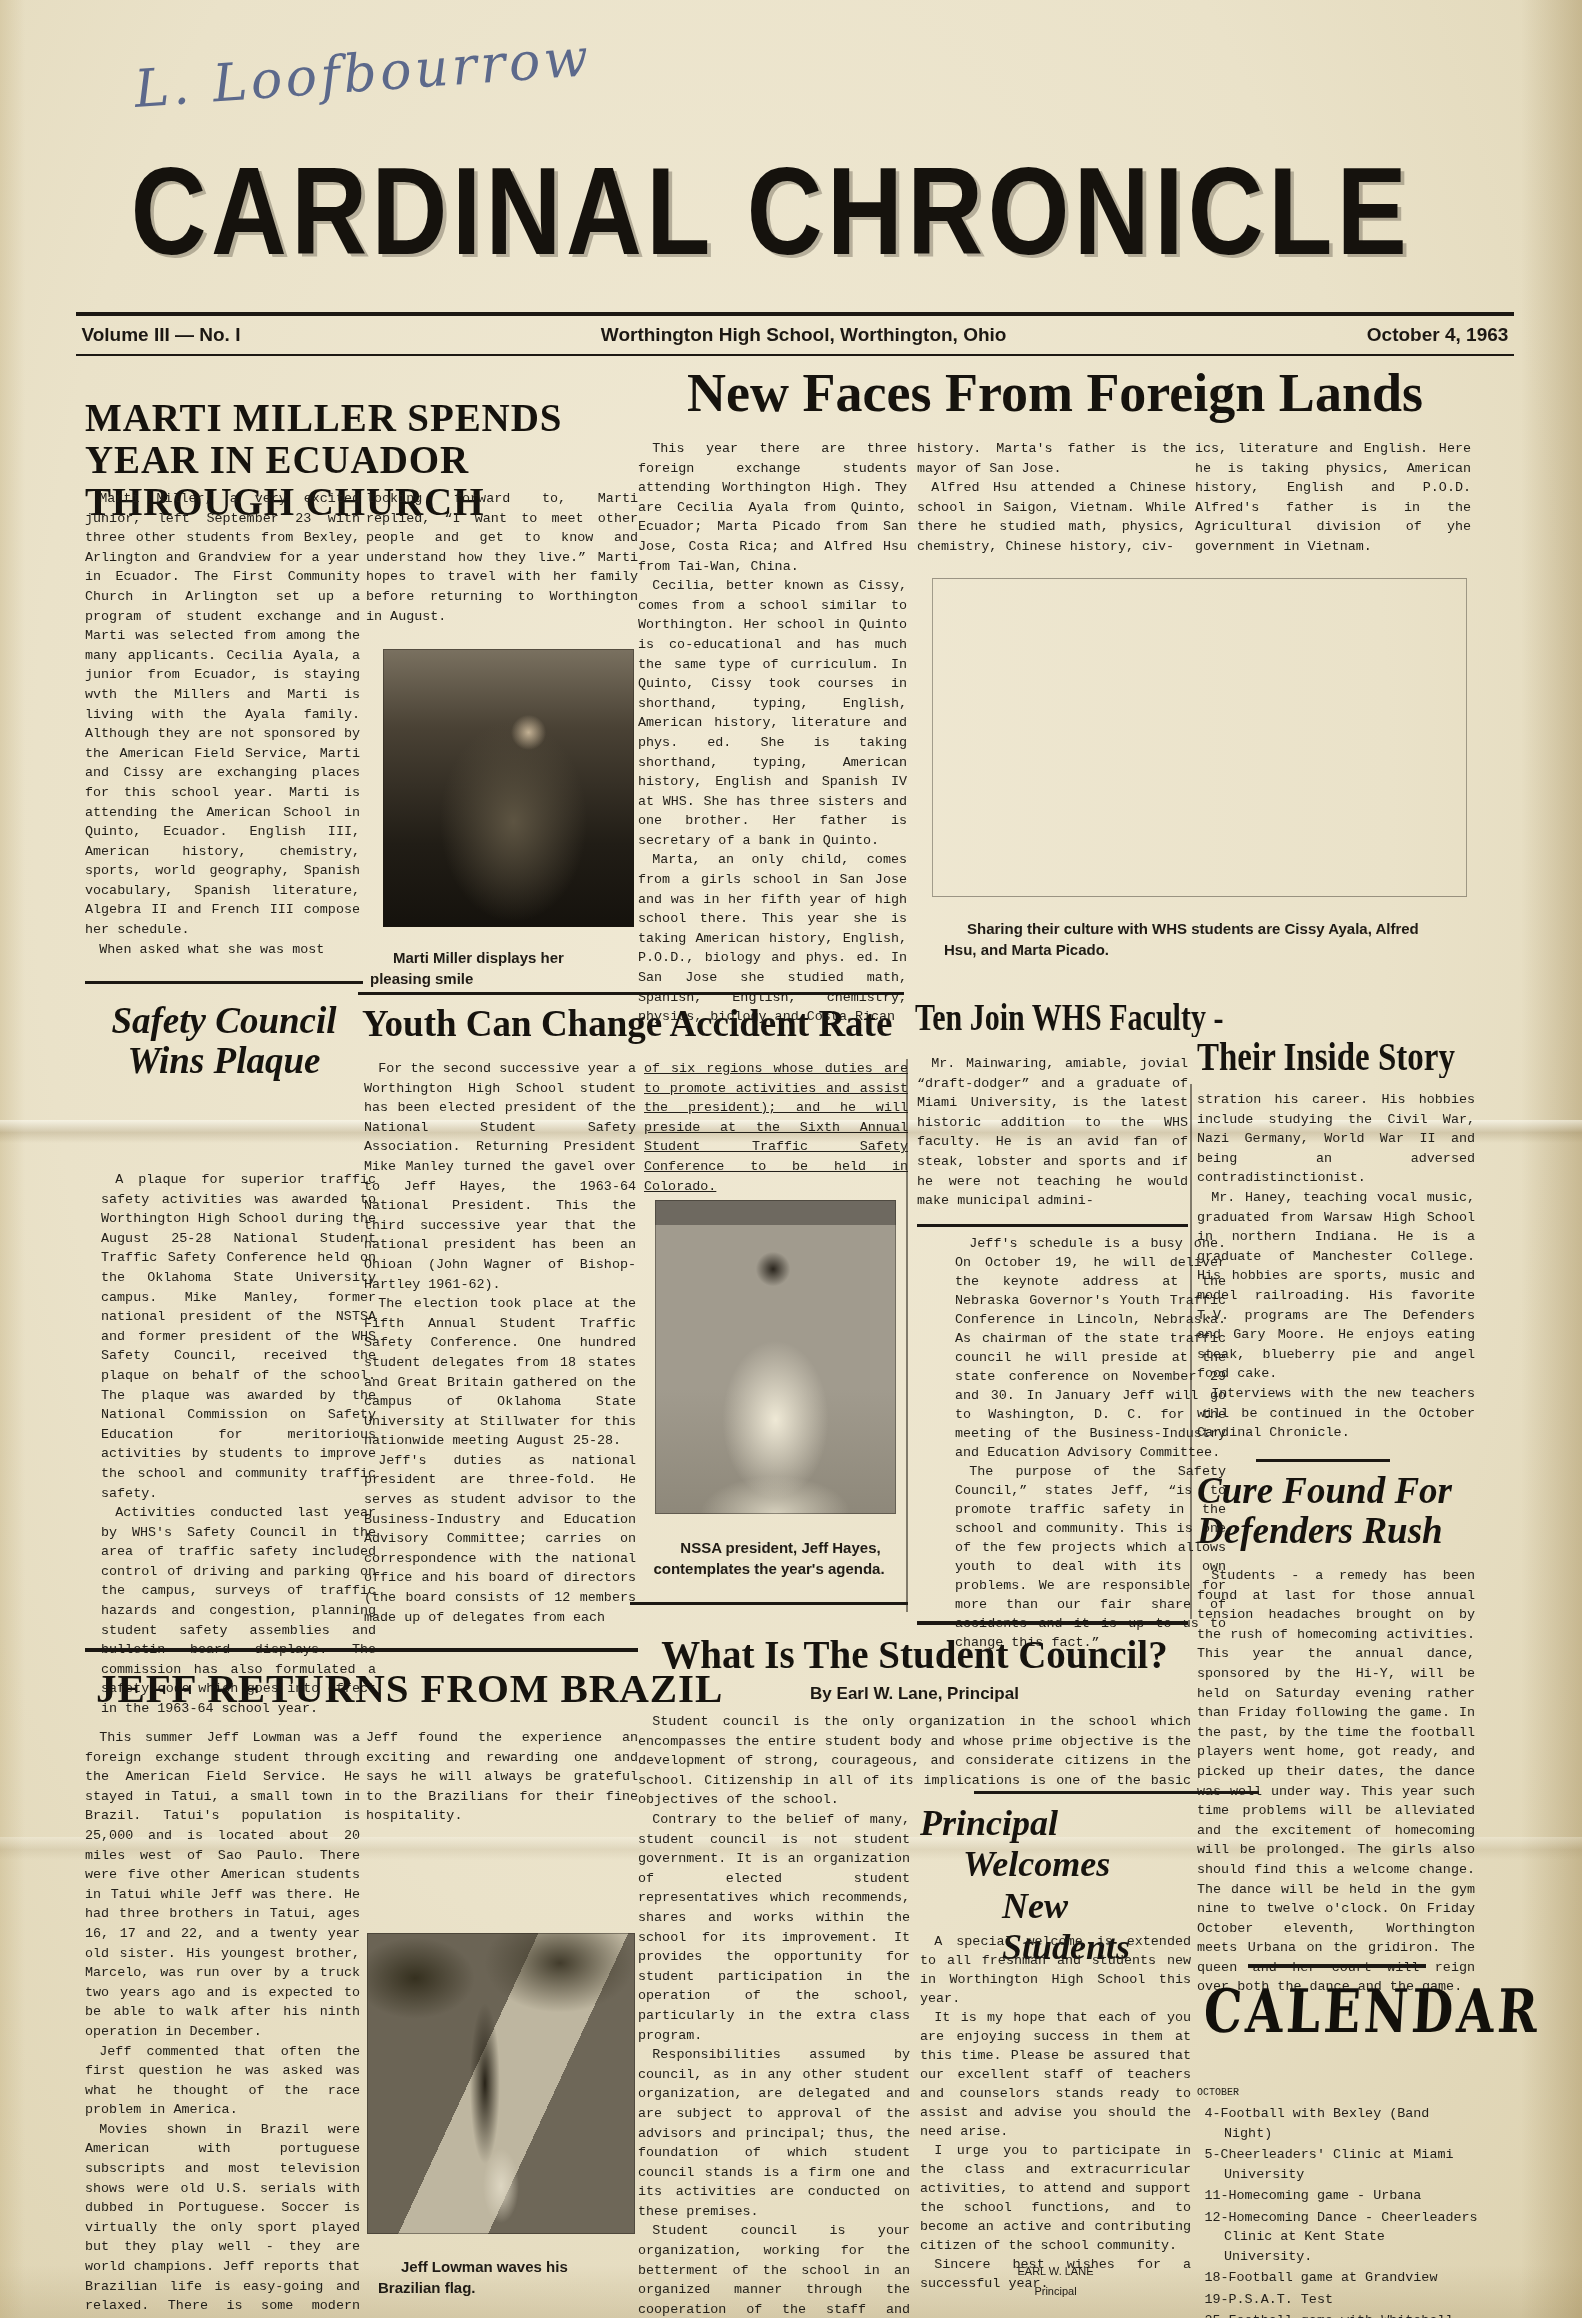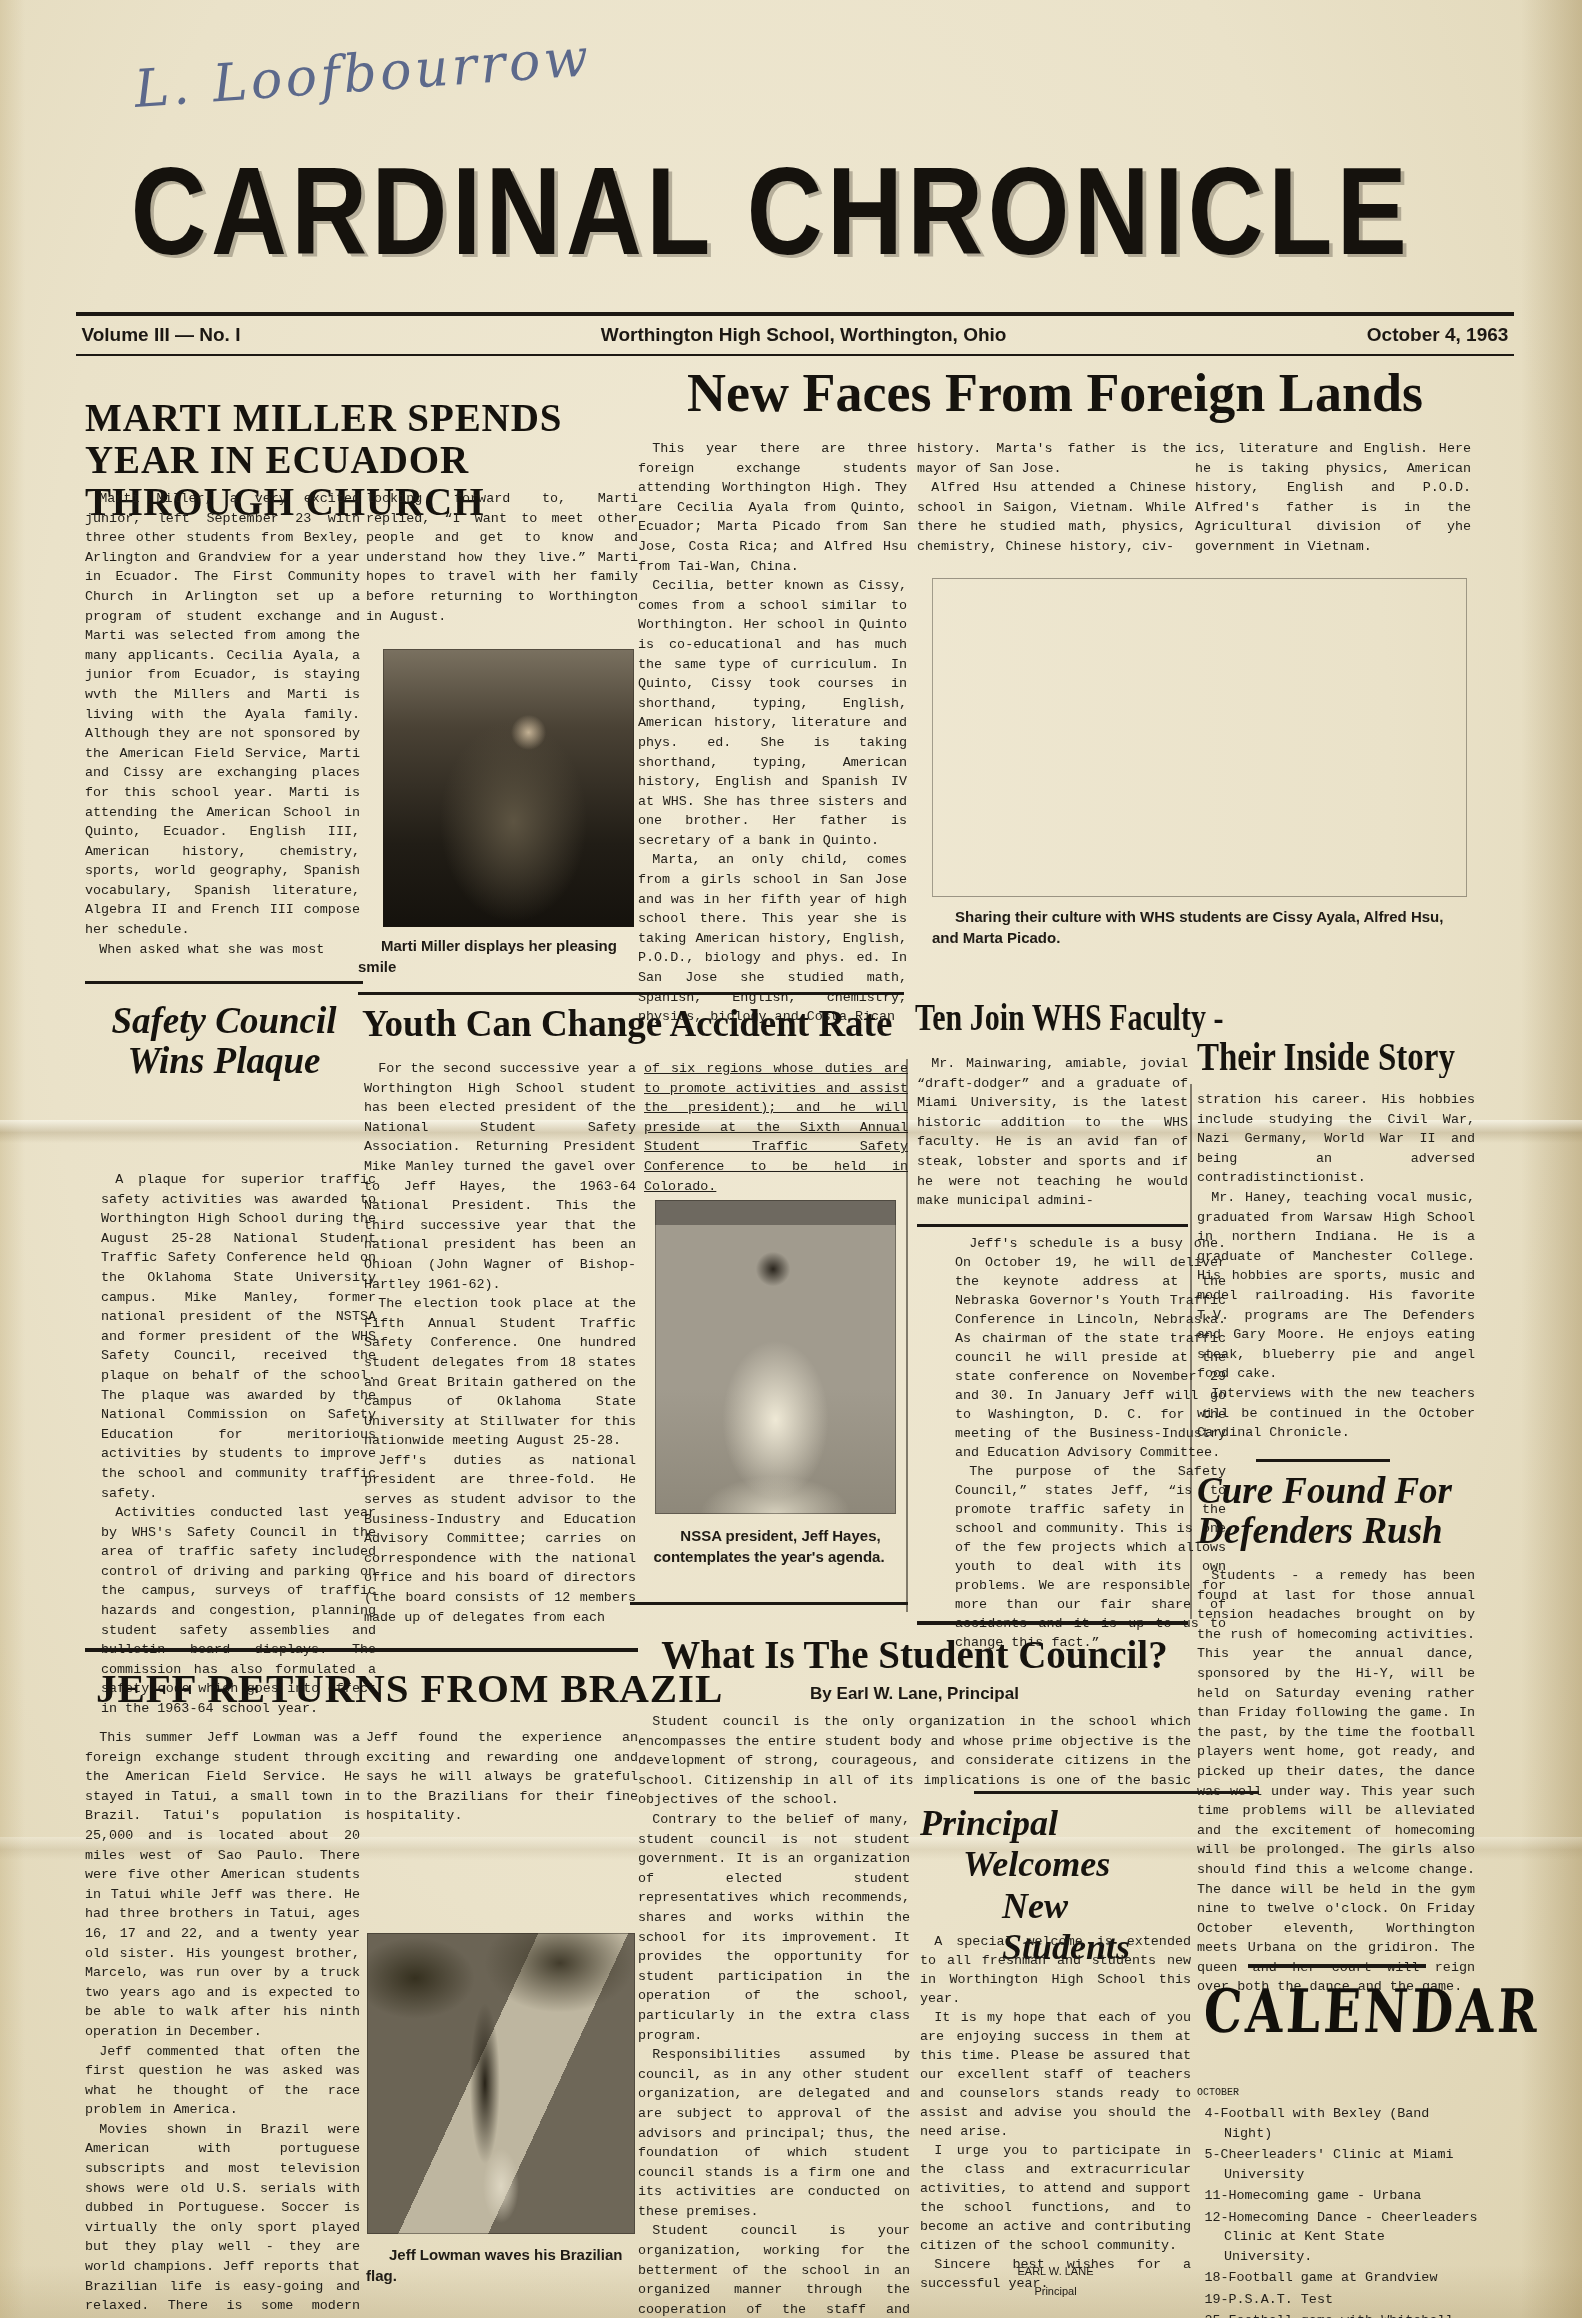--- a/index.html
+++ b/index.html
@@ -33,21 +33,21 @@
   .nowrap{white-space:nowrap;}
 
   .body{position:absolute;font-family:"Liberation Mono", monospace;
     font-size:13.4px;line-height:19.6px;color:#23201a;text-align:justify;}
   .body p{margin:0;text-indent:14.3px;}
   .body.cont > p:first-child{text-indent:0;}
   .body.tight{line-height:19px;}
 
   .caption{position:absolute;font-family:"Liberation Sans", sans-serif;font-weight:bold;
     font-size:15px;line-height:1.4;color:#1f1b15;}
-  .caption p{margin:0;text-indent:23px;}
+  .caption p{margin:12px;text-indent:23px;}
 
   .photo{position:absolute;box-shadow:0 0 0 0.9px rgba(30,25,18,.4) inset;}
   .photo-marti{background:
     radial-gradient(circle 27px at 58% 30%, #c3b194 0%, rgba(195,177,148,0) 65%),
     radial-gradient(ellipse 98px 134px at 52% 62%, #5d5442 0%, rgba(93,84,66,0) 75%),
     linear-gradient(180deg,#7a7160 0%,#4a4235 28%,#211d16 70%,#15120d 100%);}
   .photo-group{background:
     radial-gradient(ellipse 62px 85px at 16% 74%, #171410 0%, rgba(23,20,16,0) 62%),
     radial-gradient(circle 18px at 16% 48%, #241f18 0%, rgba(36,31,24,0) 75%),
     radial-gradient(ellipse 55px 76px at 48% 52%, #1c1812 0%, rgba(28,24,18,0) 65%),

